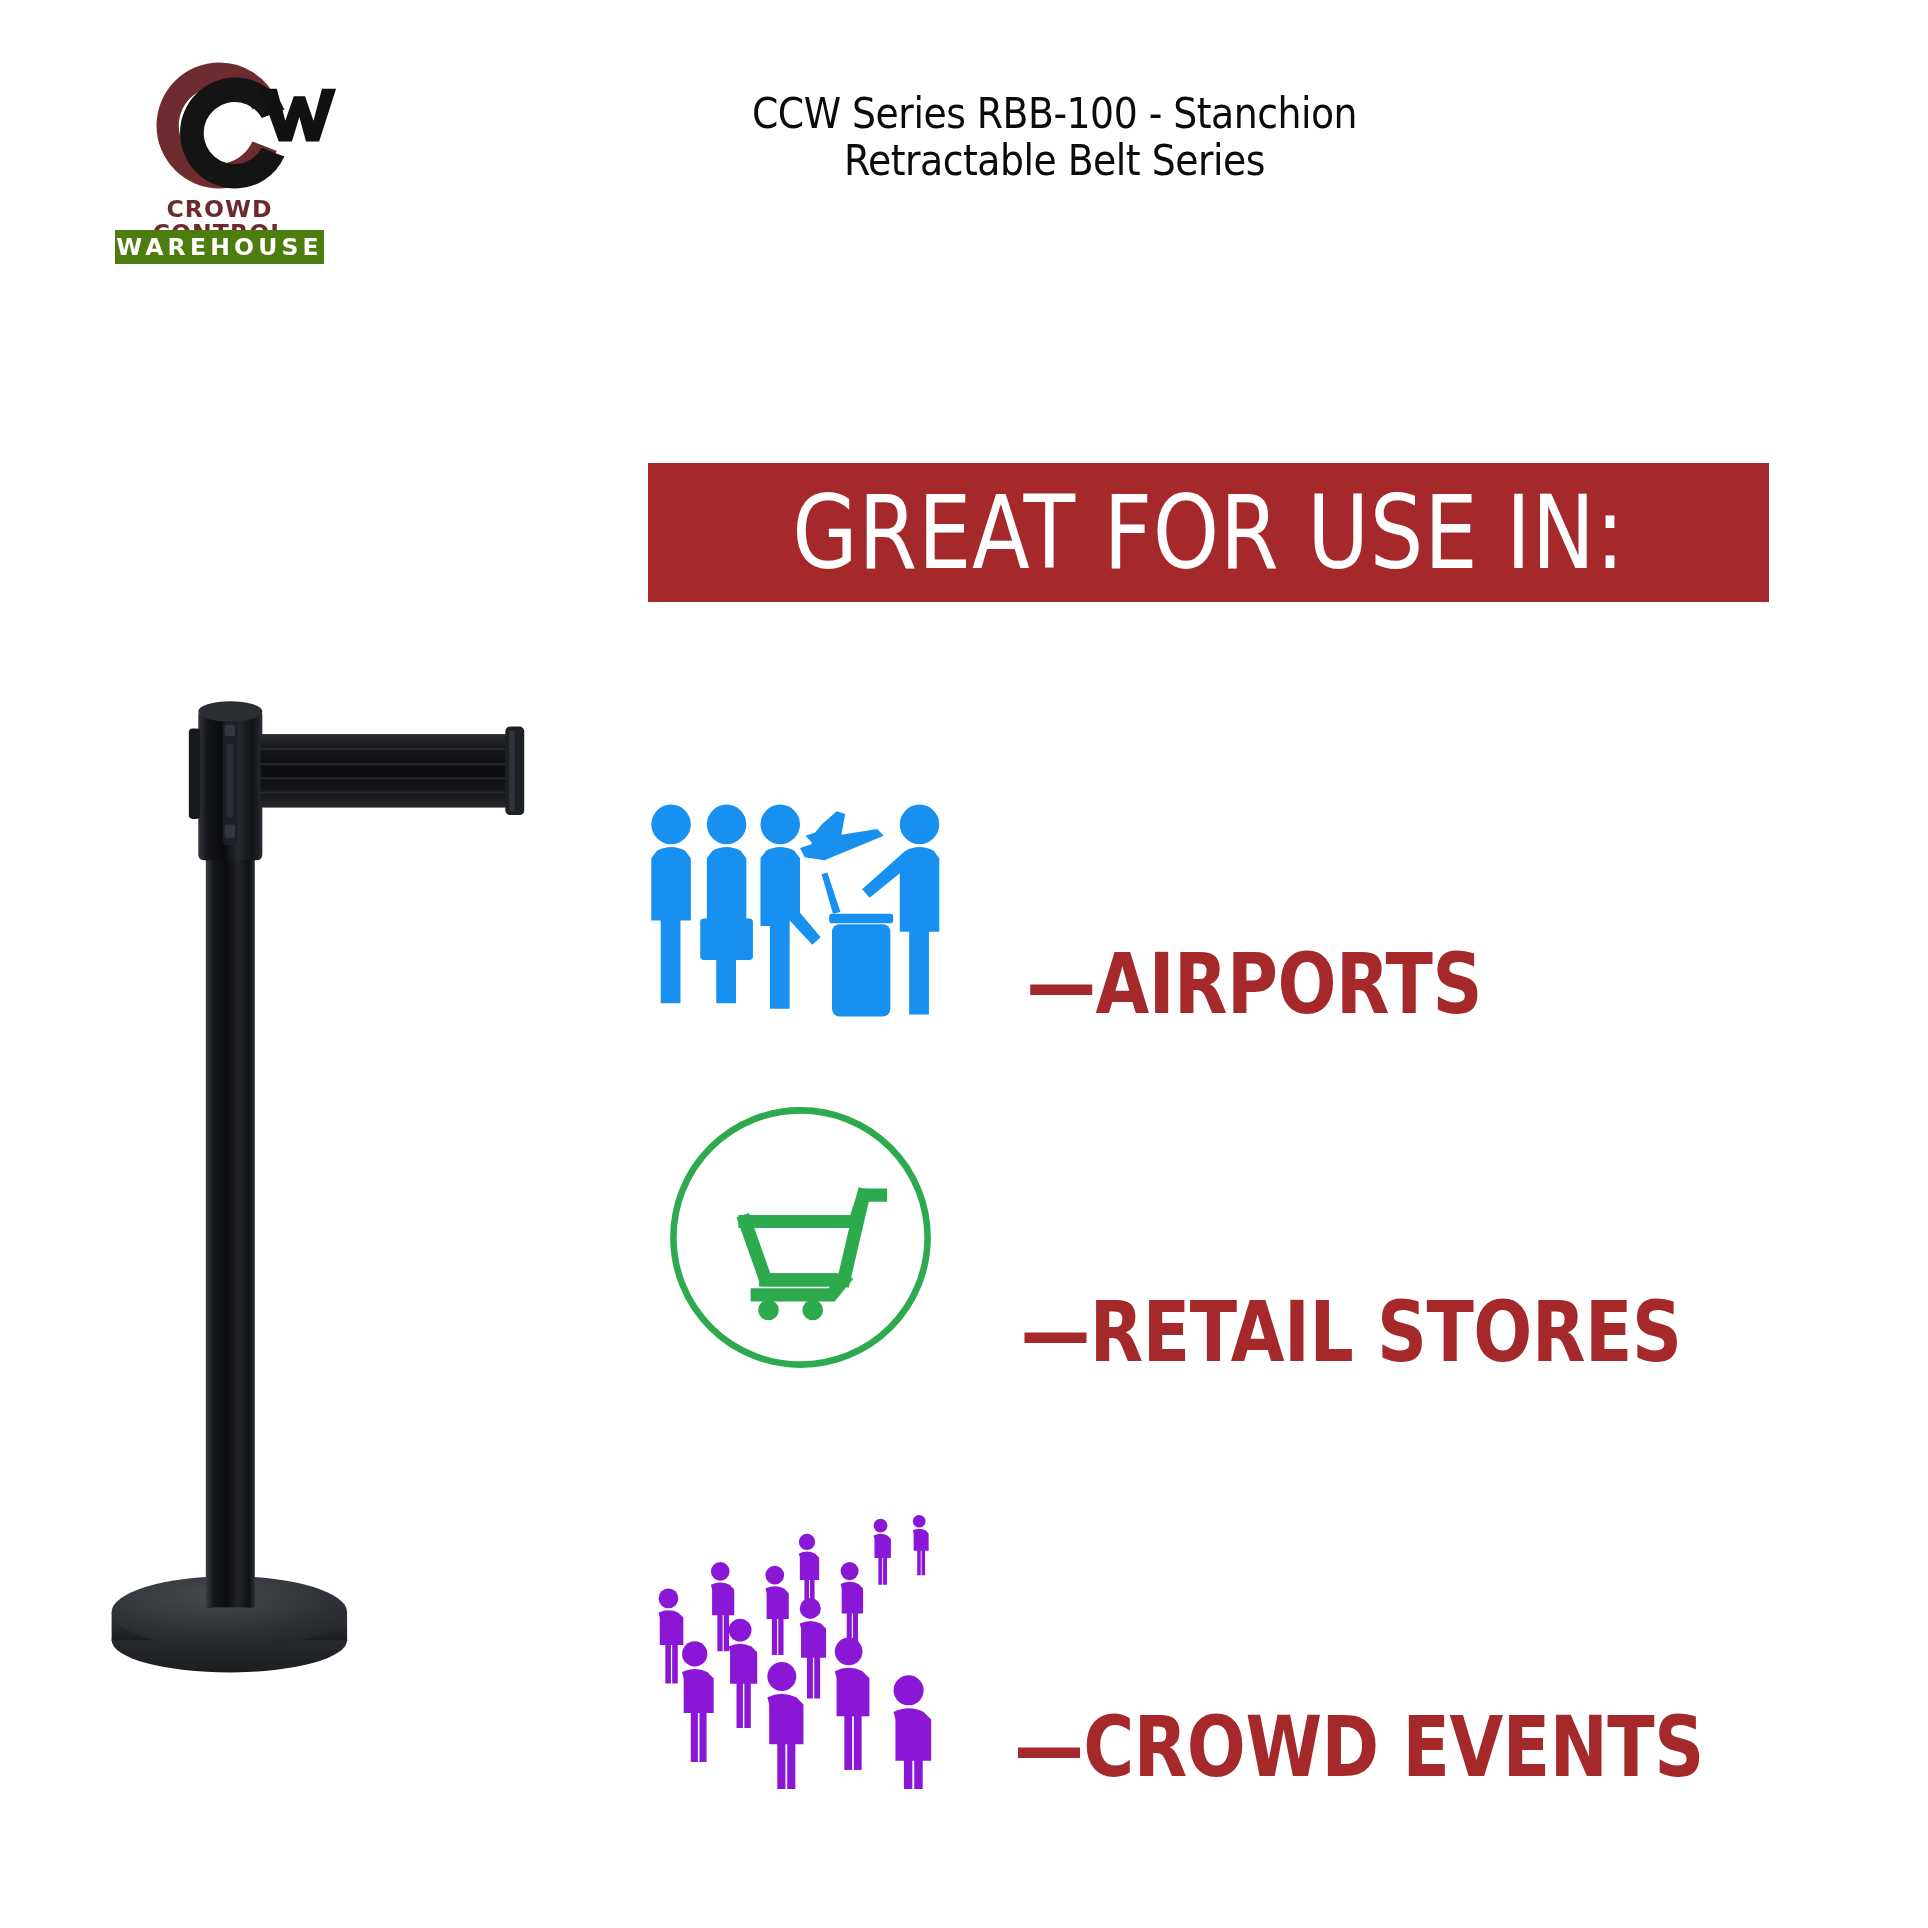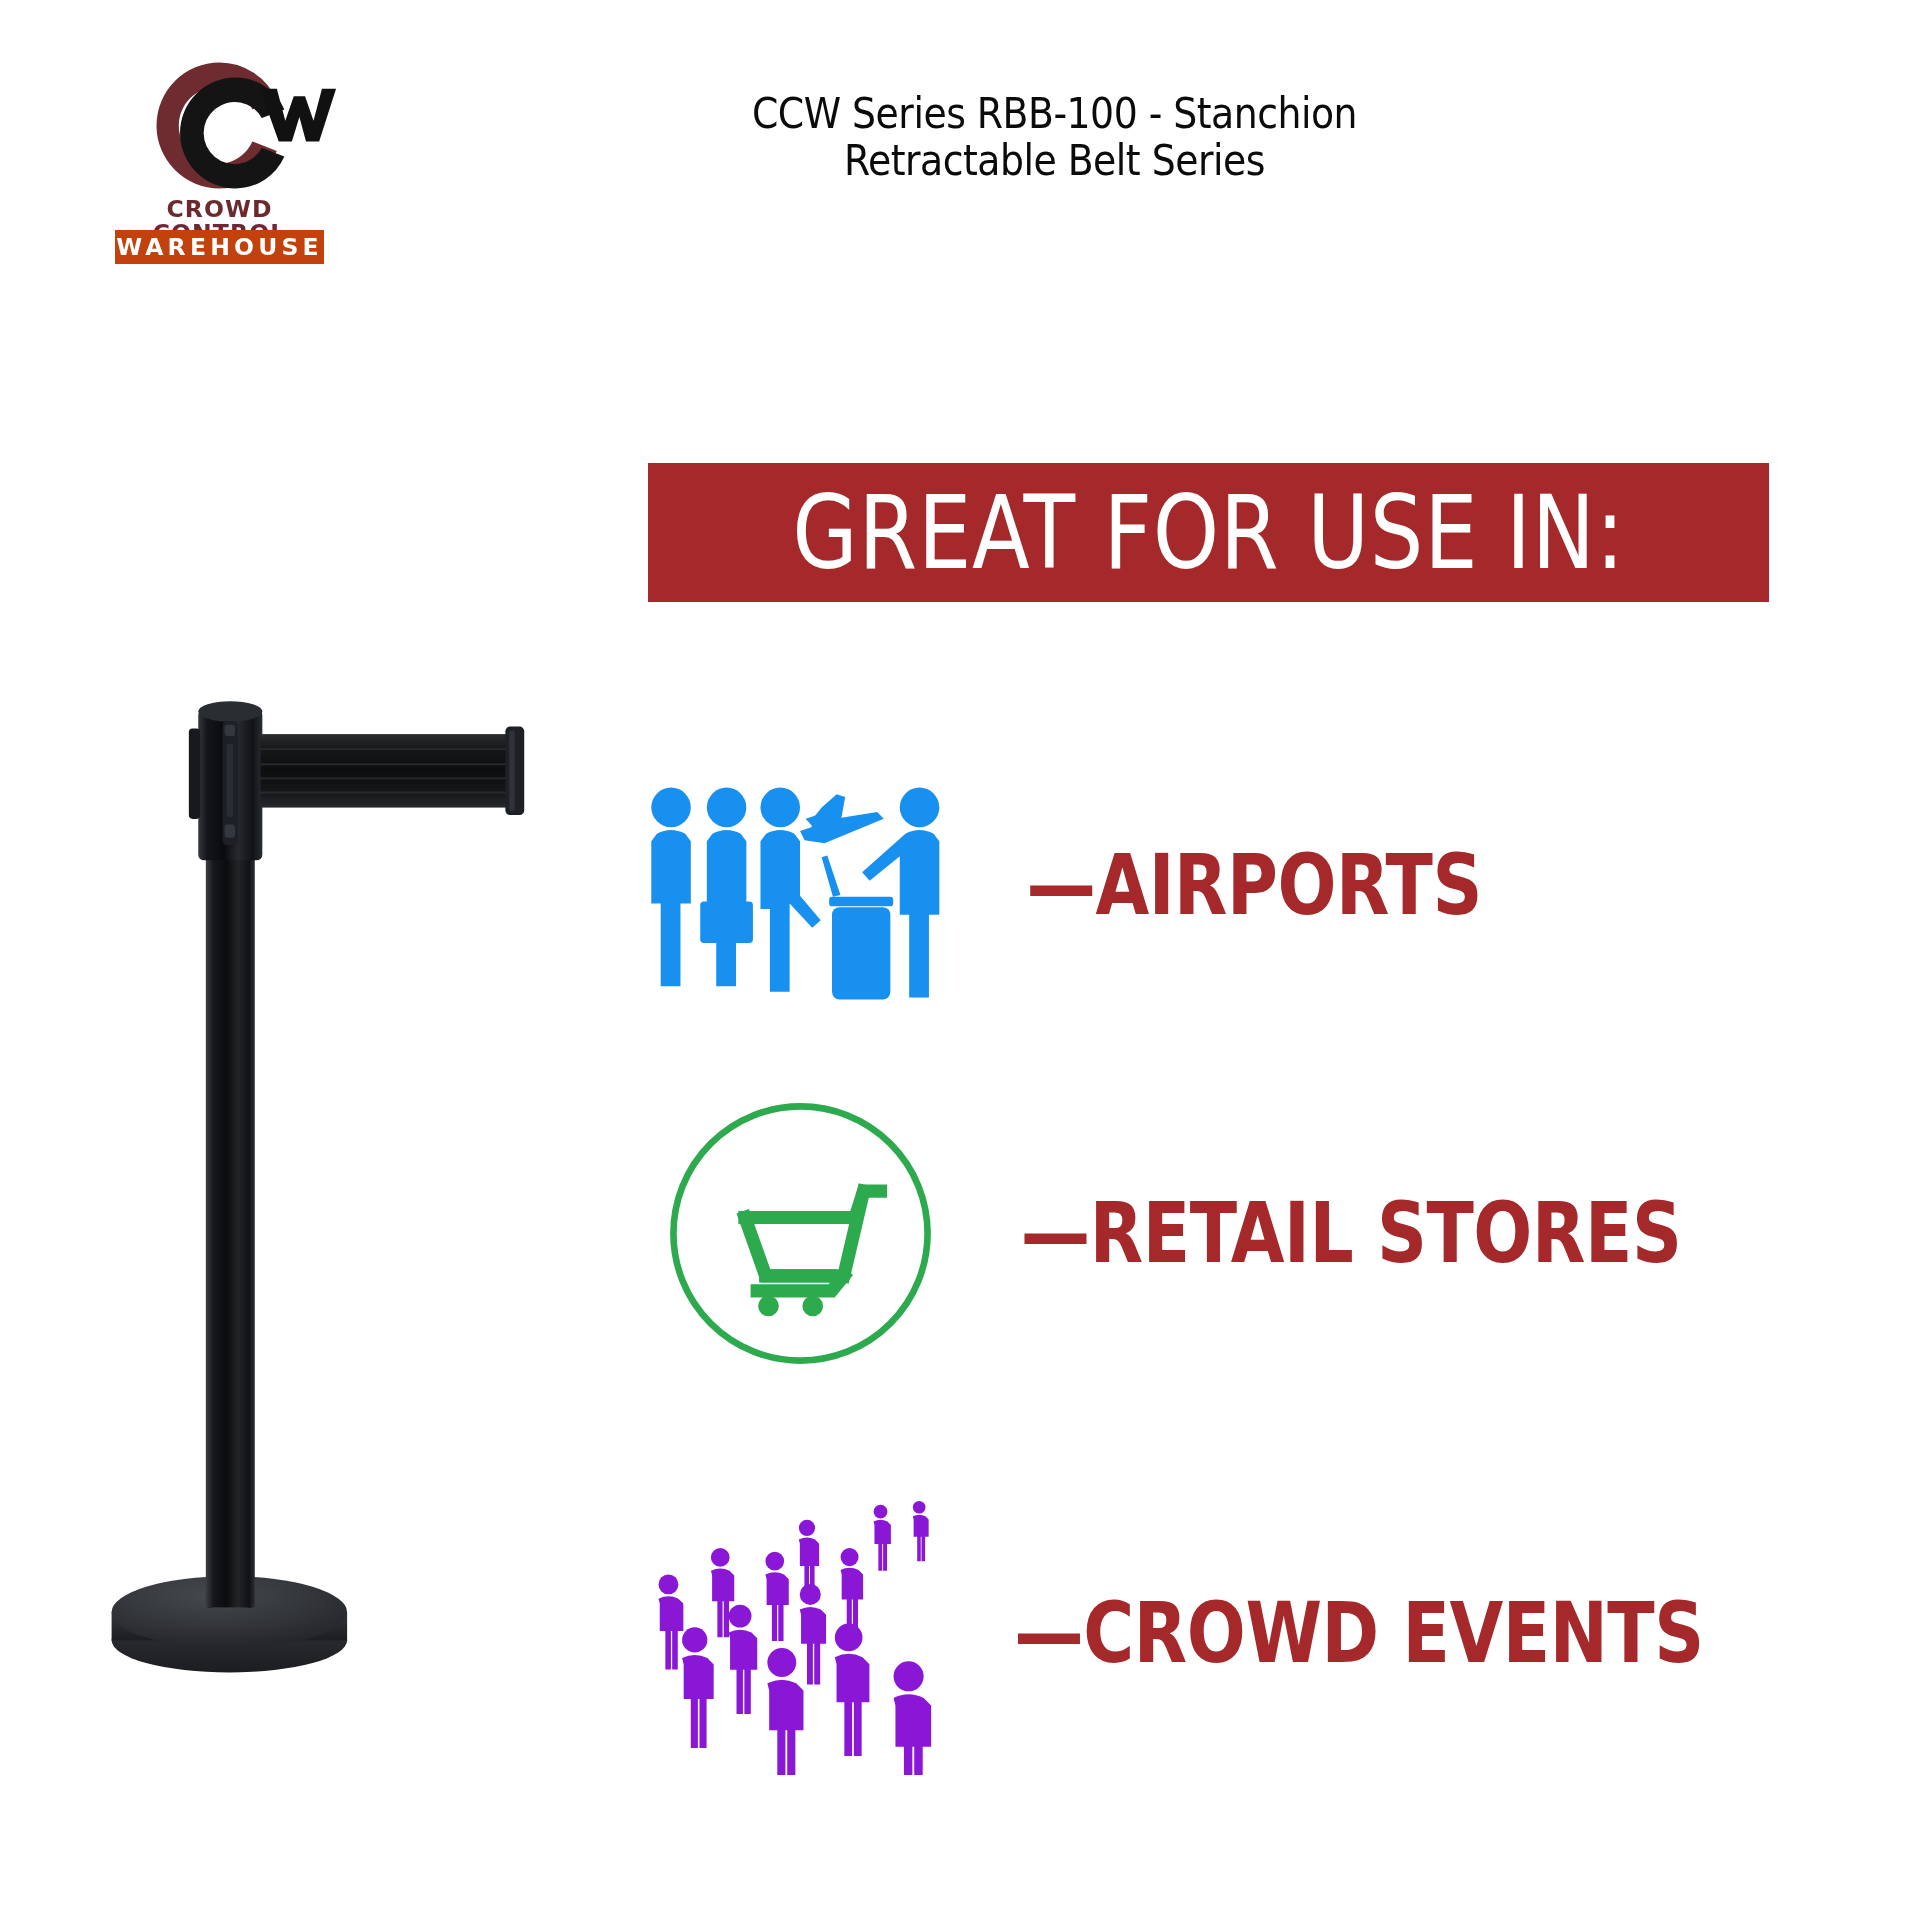--- a/index.html
+++ b/index.html
@@ -57,21 +57,21 @@
     letter-spacing: 1.1px;
     color: #6b2b2e;
     line-height: 1;
   }
   .logo-warehouse-bar {
     position: absolute;
     top: 175px;
     left: 13px;
     width: 209px;
     height: 34px;
-    background: #c2410c;
+    background: #4d7c0f;
   }
   .logo-warehouse {
     position: absolute;
     top: 0;
     left: 0;
     width: 209px;
     height: 34px;
     line-height: 34px;
     text-align: center;
     font-family: "DejaVu Sans", sans-serif;
@@ -128,21 +128,21 @@
     height: 1008px;
   }
   .product-photo svg { display: block; }
 
   
   .feature-row {
     position: absolute;
     left: 621px;
     width: 1252px;
     display: flex;
-    align-items: center;
+    align-items: flex-end;
   }
   .feature-row-airports { top: 744px;  height: 282px; }
   .feature-row-retail   { top: 1092px; height: 282px; }
   .feature-row-crowd    { top: 1478px; height: 311px; }
 
   .feature-icon {
     width: 358px;
     flex: 0 0 358px;
     display: flex;
     align-items: center;

